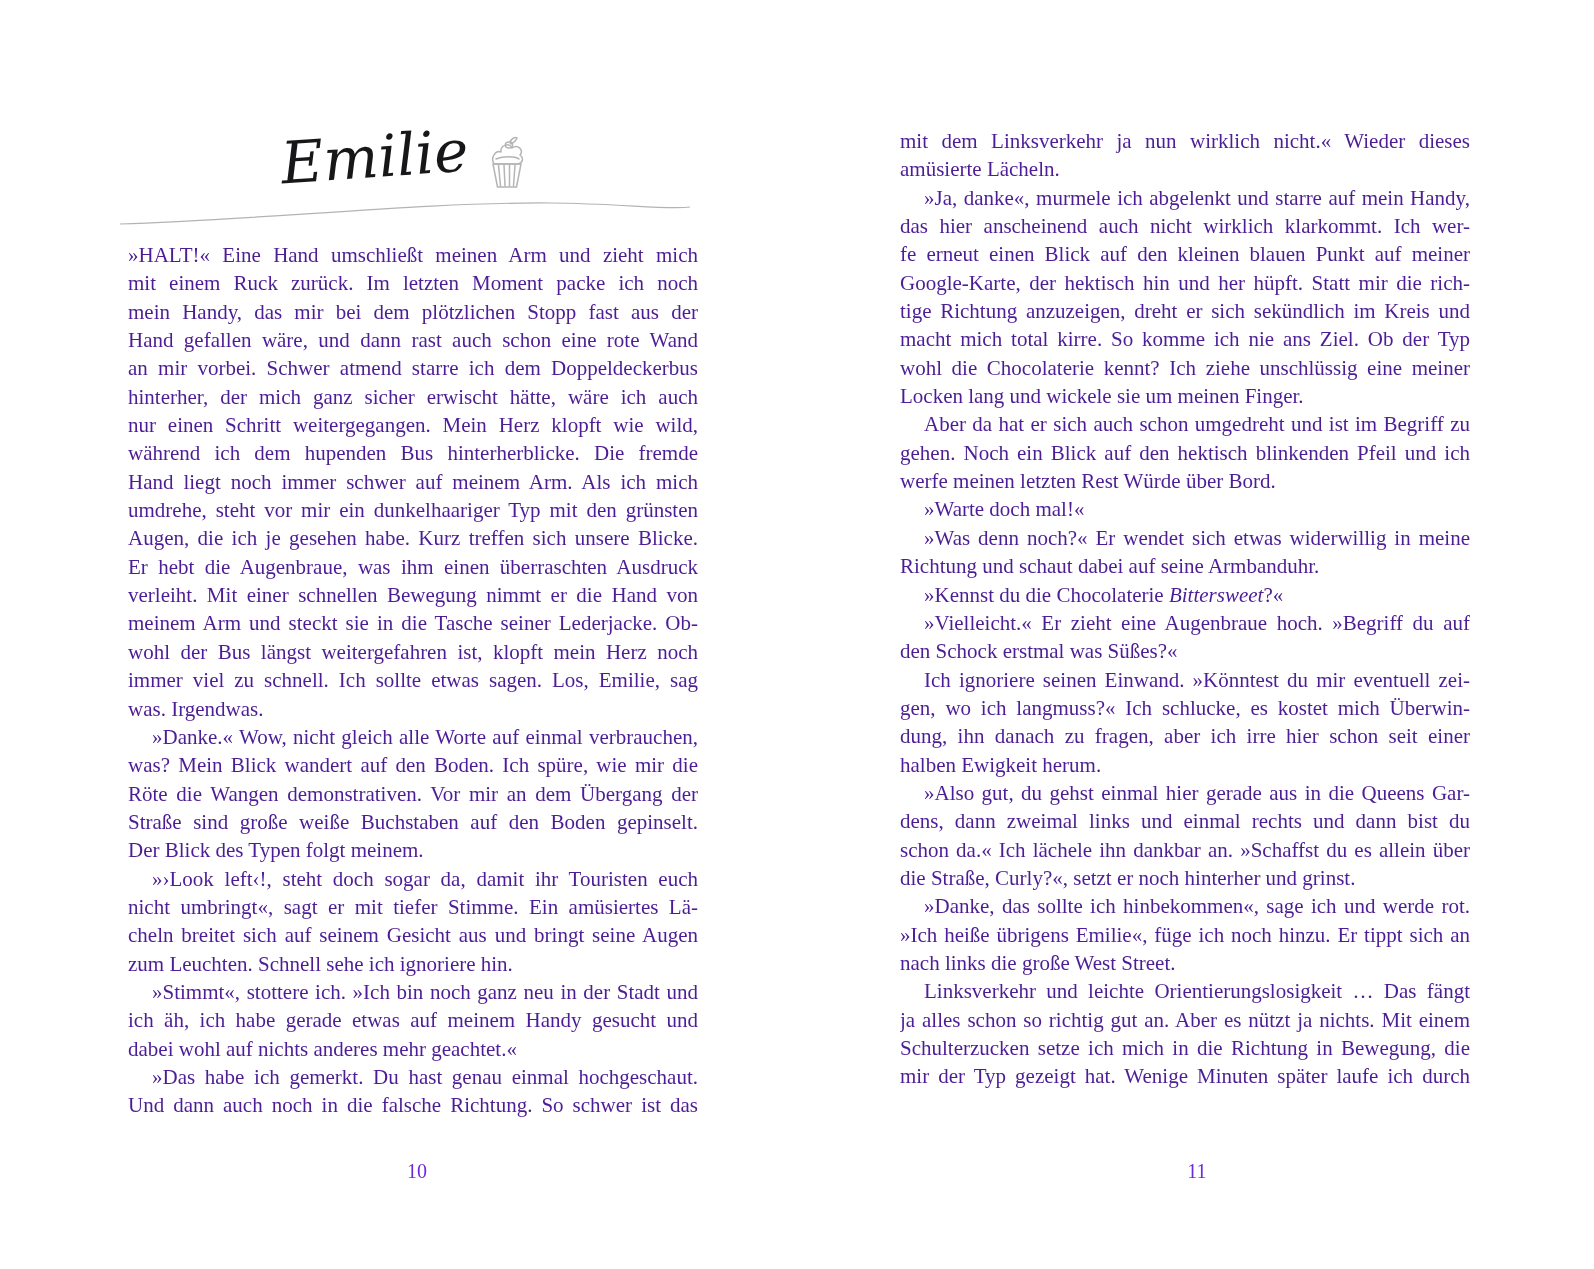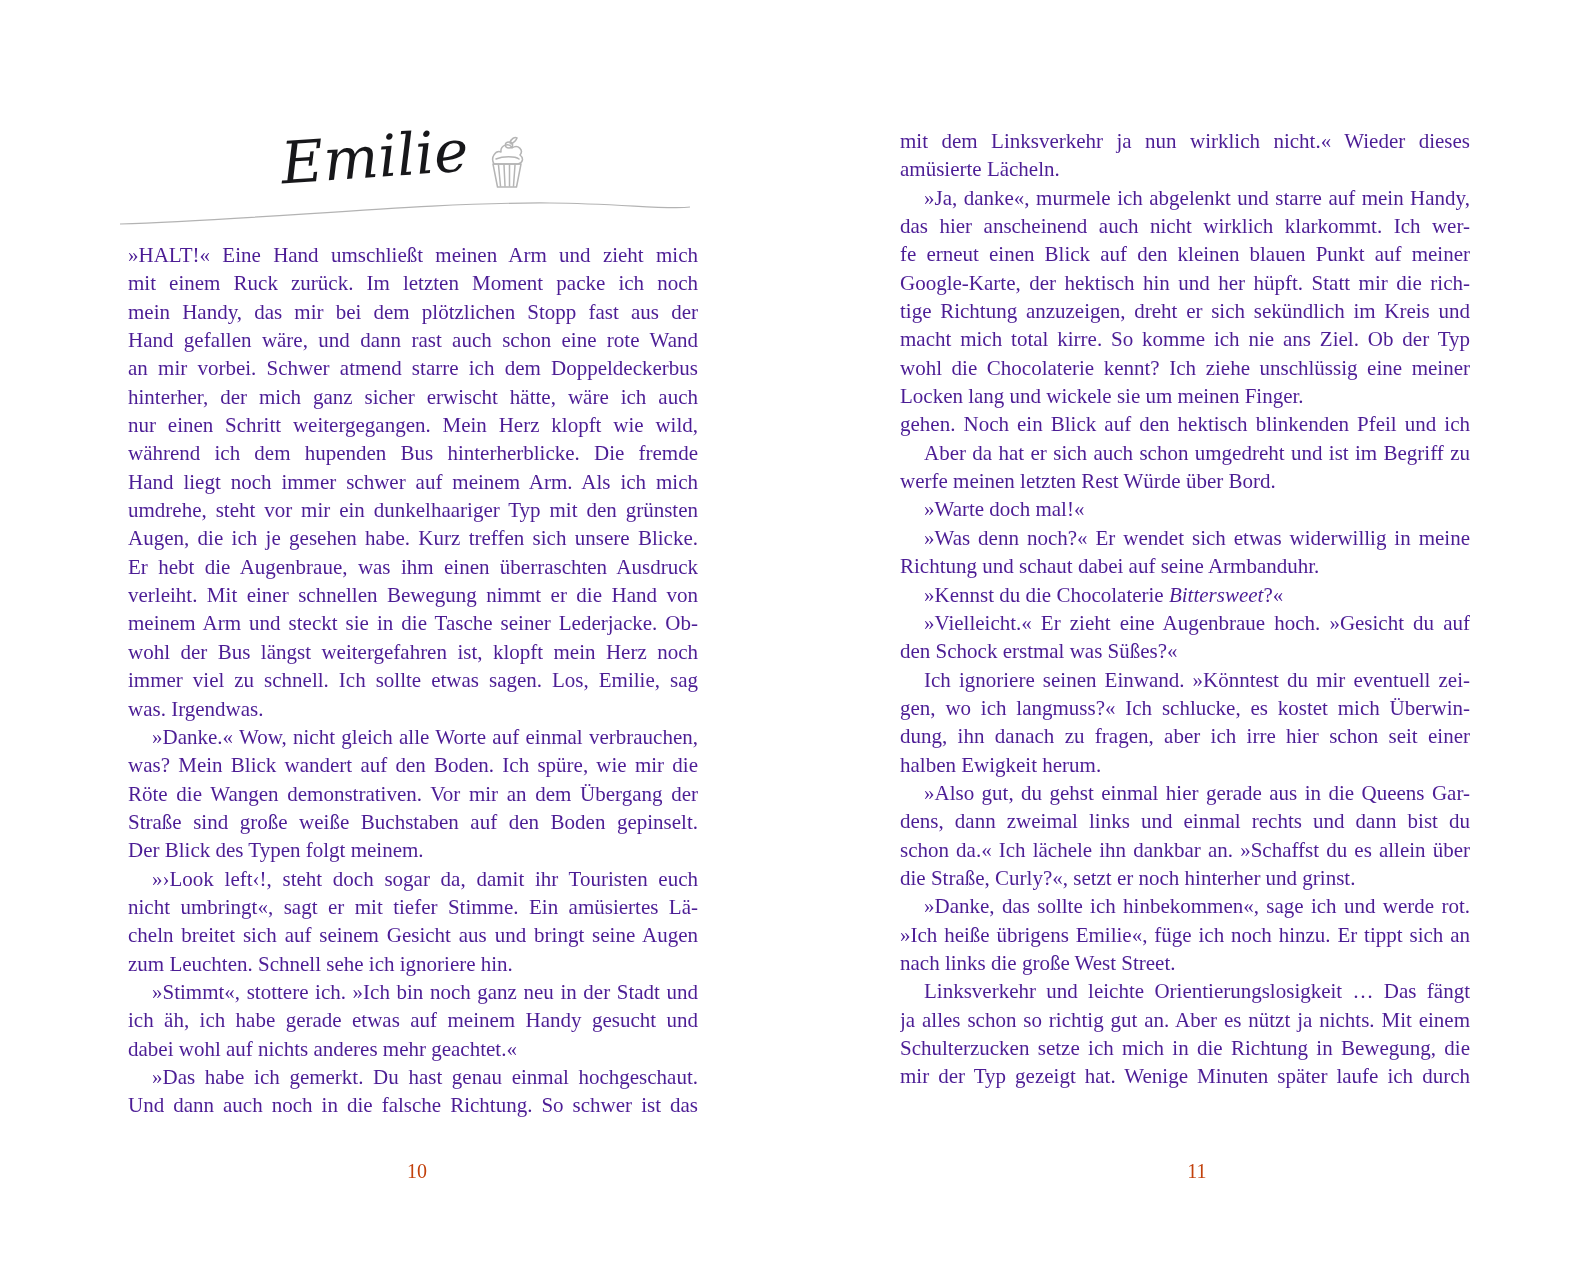--- a/index.html
+++ b/index.html
@@ -45,21 +45,21 @@
   .page-right .page-text { position: absolute; top: 127px; left: 0; }
 
   .line { text-align: justify; text-align-last: justify; height: 28.35px; overflow: hidden; }
   .line.flush { text-align-last: left; }
   .line.indent { text-indent: 24px; }
   .line em { font-style: italic; }
 
   .page-number {
     position: absolute; top: 1160px; left: 12px; width: 570px;
     text-align: center;
-    font-size: 20px; color: #c2410c;
+    font-size: 20px; color: #6d28d9;
   }
 </style>
 </head>
 <body>
 
 <div class="spread">
 
   <div class="page page-left">
 
     <div class="title-block">
@@ -131,28 +131,28 @@
         <div class="line">mit dem Linksverkehr ja nun wirklich nicht.« Wieder dieses</div>
         <div class="line flush">amüsierte Lächeln.</div>
         <div class="line indent">»Ja, danke«, murmele ich abgelenkt und starre auf mein Handy,</div>
         <div class="line">das hier anscheinend auch nicht wirklich klarkommt. Ich wer-</div>
         <div class="line">fe erneut einen Blick auf den kleinen blauen Punkt auf meiner</div>
         <div class="line">Google-Karte, der hektisch hin und her hüpft. Statt mir die rich-</div>
         <div class="line">tige Richtung anzuzeigen, dreht er sich sekündlich im Kreis und</div>
         <div class="line">macht mich total kirre. So komme ich nie ans Ziel. Ob der Typ</div>
         <div class="line">wohl die Chocolaterie kennt? Ich ziehe unschlüssig eine meiner</div>
         <div class="line flush">Locken lang und wickele sie um meinen Finger.</div>
+        <div class="line indent">Aber da hat er sich auch schon umgedreht und ist im Begriff zu</div>
         <div class="line">gehen. Noch ein Blick auf den hektisch blinkenden Pfeil und ich</div>
-        <div class="line indent">Aber da hat er sich auch schon umgedreht und ist im Begriff zu</div>
         <div class="line flush">werfe meinen letzten Rest Würde über Bord.</div>
         <div class="line indent flush">»Warte doch mal!«</div>
         <div class="line indent">»Was denn noch?« Er wendet sich etwas widerwillig in meine</div>
         <div class="line flush">Richtung und schaut dabei auf seine Armbanduhr.</div>
         <div class="line indent flush"><span>»Kennst du die Chocolaterie </span><em>Bittersweet</em><span>?«</span></div>
-        <div class="line indent">»Vielleicht.« Er zieht eine Augenbraue hoch. »Gesicht du auf</div>
+        <div class="line indent">»Vielleicht.« Er zieht eine Augenbraue hoch. »Begriff du auf</div>
         <div class="line flush">den Schock erstmal was Süßes?«</div>
         <div class="line indent">Ich ignoriere seinen Einwand. »Könntest du mir eventuell zei-</div>
         <div class="line">gen, wo ich langmuss?« Ich schlucke, es kostet mich Überwin-</div>
         <div class="line">dung, ihn danach zu fragen, aber ich irre hier schon seit einer</div>
         <div class="line flush">halben Ewigkeit herum.</div>
         <div class="line indent">»Also gut, du gehst einmal hier gerade aus in die Queens Gar-</div>
         <div class="line">dens, dann zweimal links und einmal rechts und dann bist du</div>
         <div class="line">schon da.« Ich lächele ihn dankbar an. »Schaffst du es allein über</div>
         <div class="line flush">die Straße, Curly?«, setzt er noch hinterher und grinst.</div>
         <div class="line indent">»Danke, das sollte ich hinbekommen«, sage ich und werde rot.</div>

